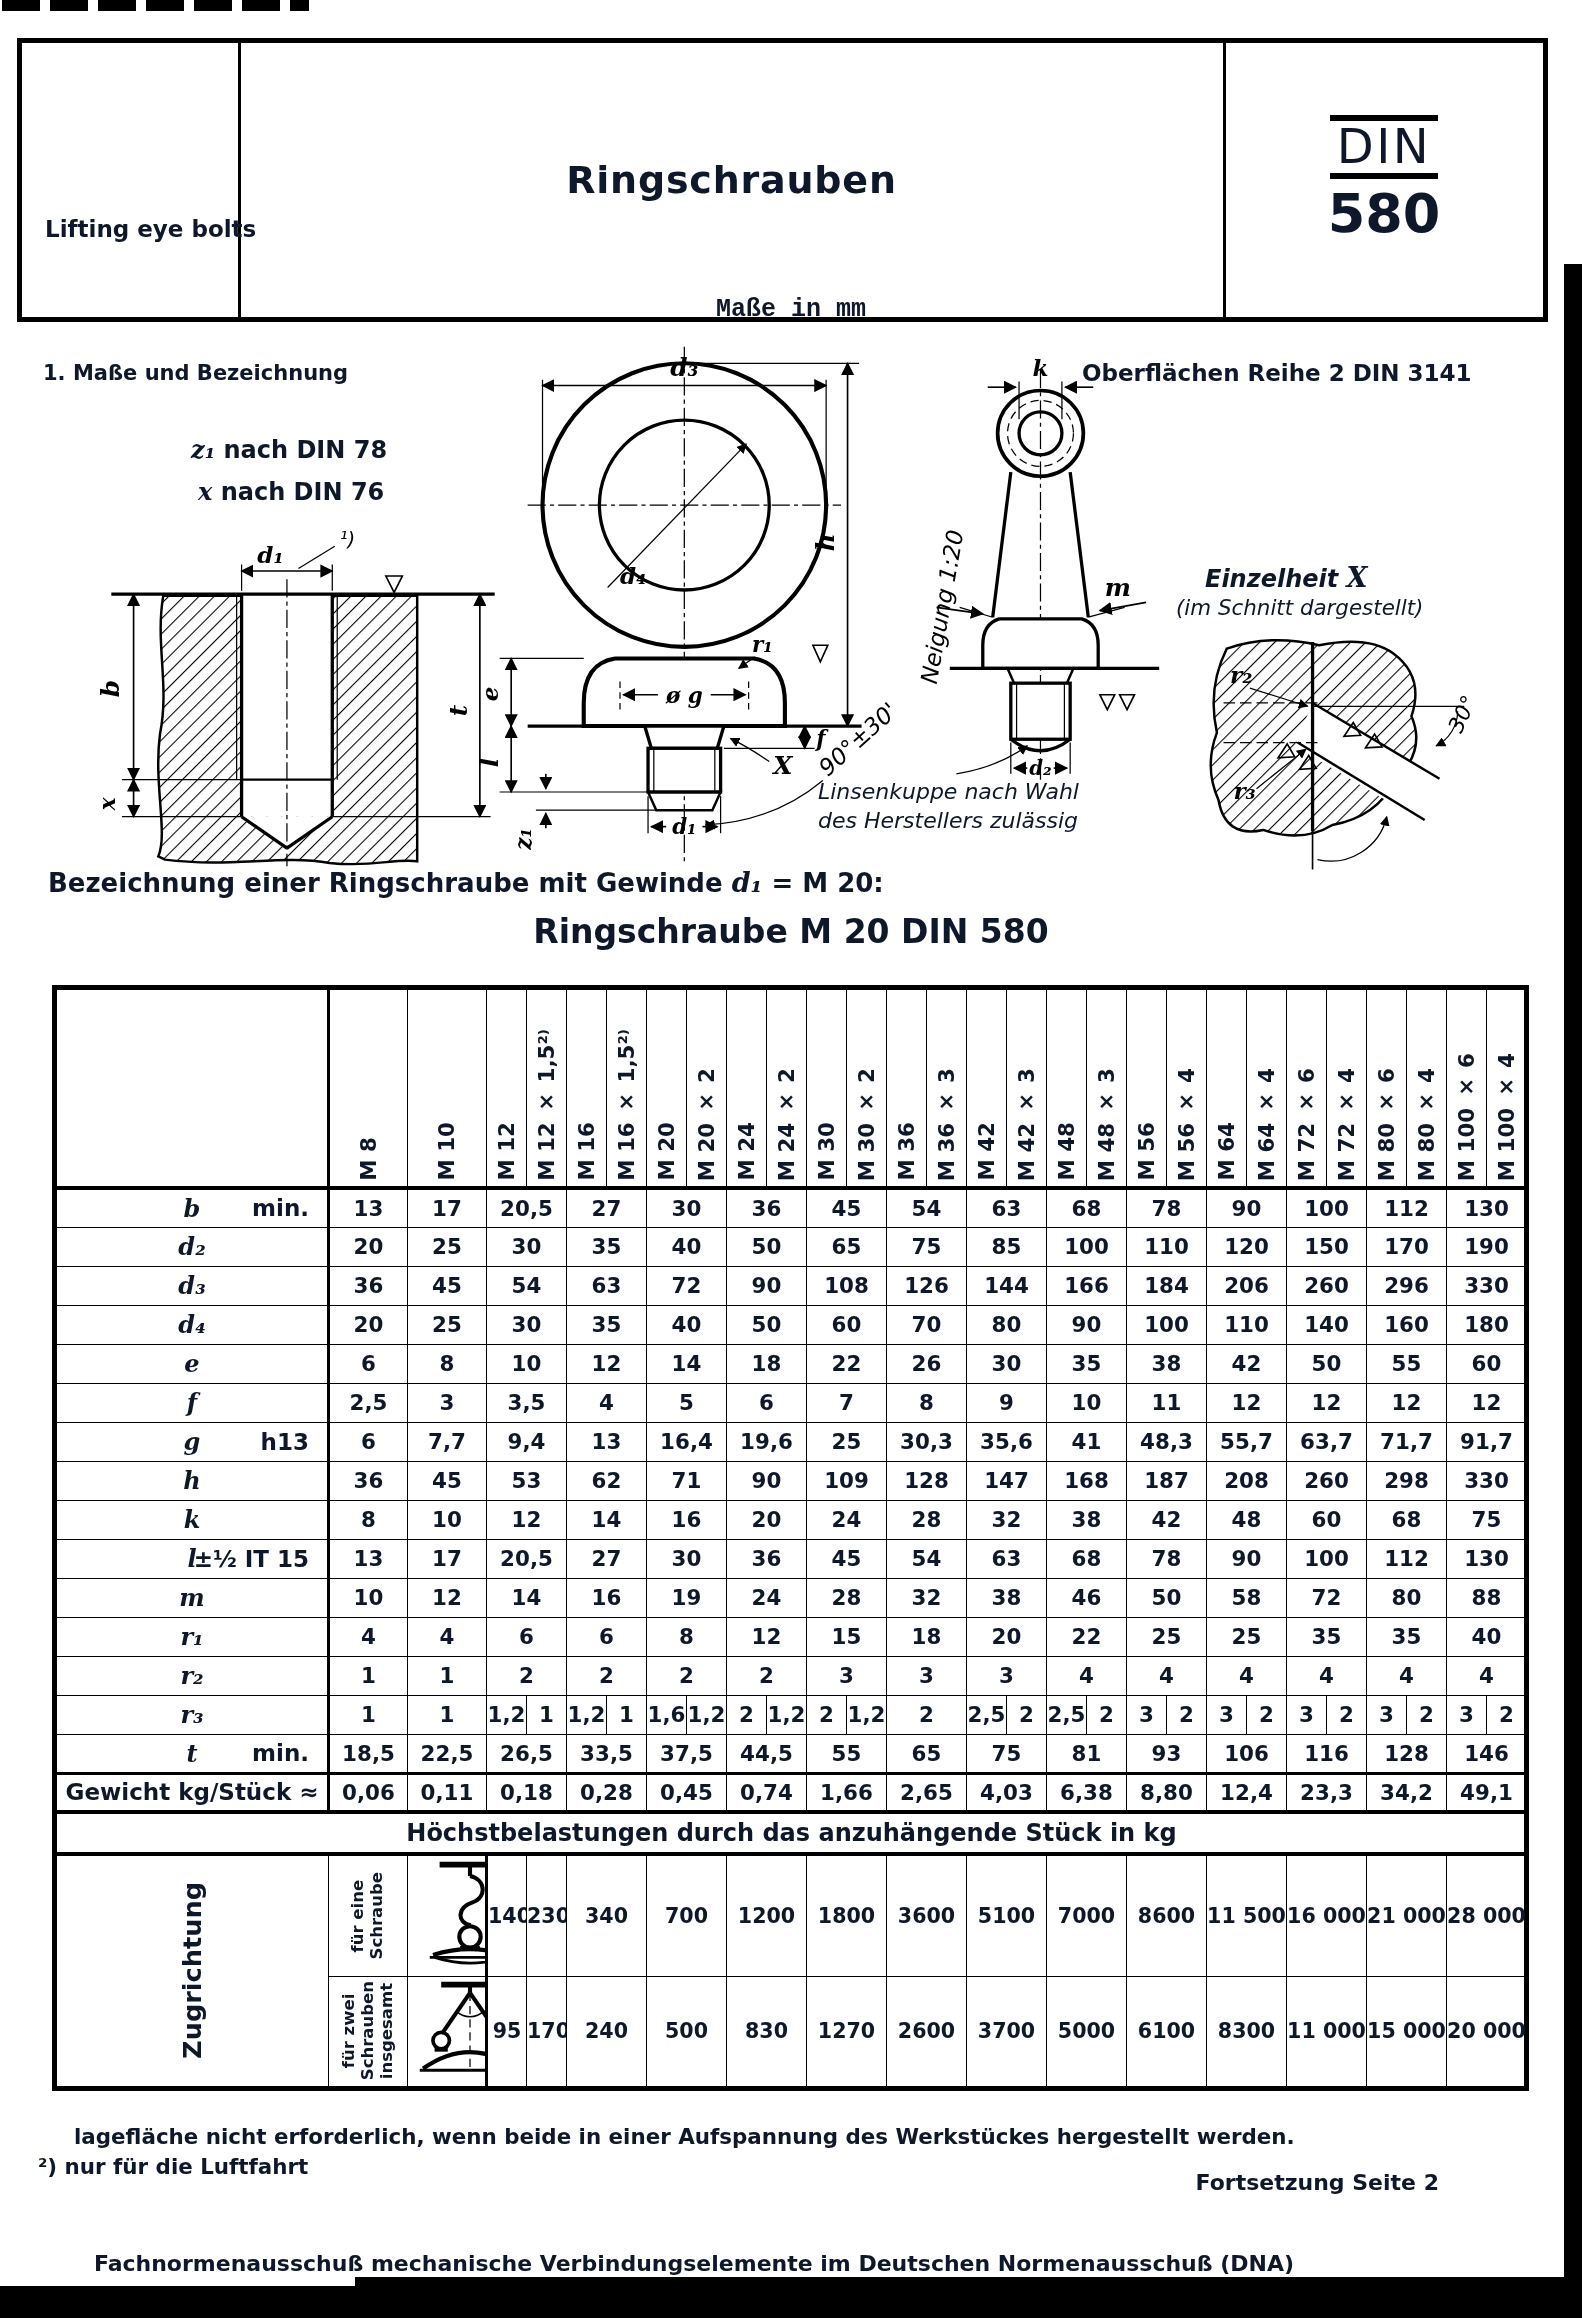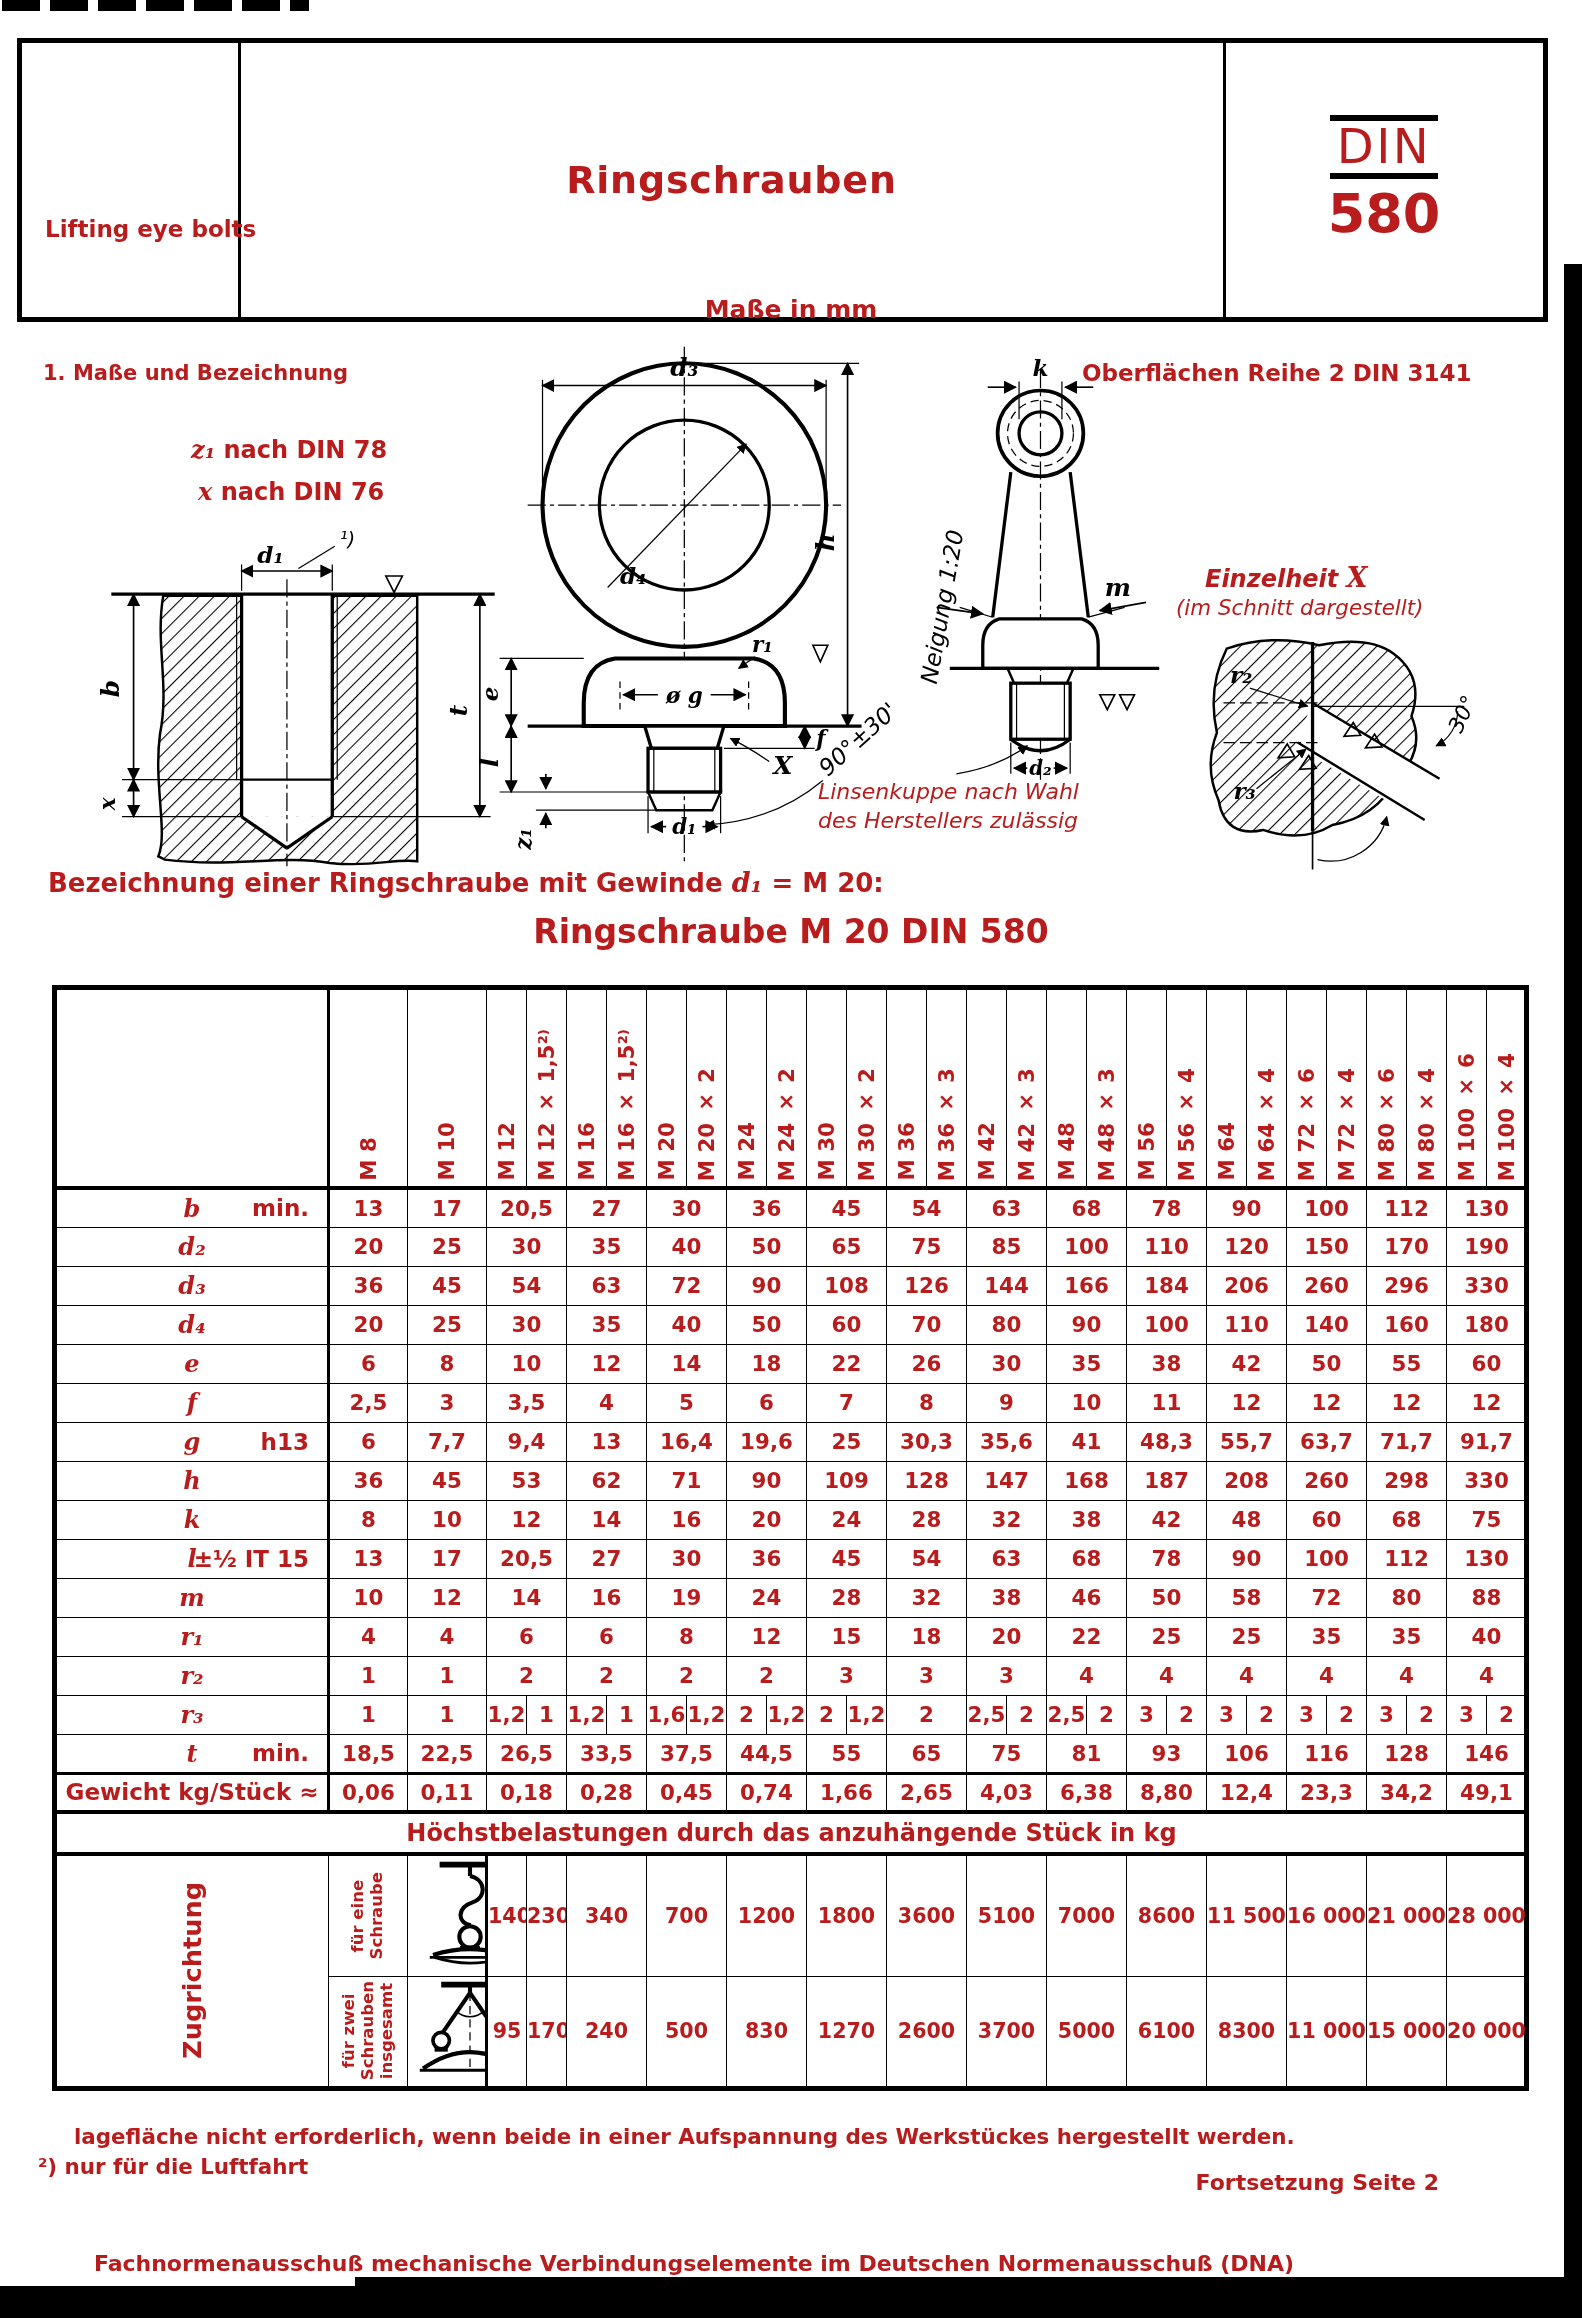--- a/index.html
+++ b/index.html
@@ -1,17 +1,17 @@
 <!DOCTYPE html>
 <html style="font-size:13px"><head>
 <meta charset="utf-8">
 <style>
   html,body{margin:0;padding:0;background:#888;}
   #page{position:relative;width:1582px;height:2319px;background:#fff;overflow:hidden;
-        font-family:"DejaVu Sans",sans-serif;color:#b91c1c;}
+        font-family:"DejaVu Sans",sans-serif;color:#0f172a;}
   .abs{position:absolute;}
   .b{font-weight:bold;}
   .it{font-style:italic;}
   .serif{font-family:"DejaVu Serif",serif;}
 
   
   #top-smudge{left:1.6px;top:0;width:307px;height:10.7px;
     background:repeating-linear-gradient(90deg,#000 0 38px,#fff 38px 48px);}
   #right-bar{left:1564px;top:264px;width:18px;height:2055px;background:#000;}
   #bottom-bar{left:0;top:2286px;width:1582px;height:33px;background:#000;}
@@ -24,21 +24,21 @@
   #header-mid{flex:1;display:flex;align-items:center;justify-content:center;}
   #doc-title{font-size:38px;font-weight:bold;letter-spacing:0.8px;}
   #header-right{width:317px;border-left:3.3px solid #000;display:flex;flex-direction:column;
     align-items:center;justify-content:center;}
   #din-word{font-size:48px;font-weight:normal;letter-spacing:2.5px;line-height:1.08;
     border-top:6.6px solid #000;border-bottom:6.6px solid #000;padding:0 6.6px;}
   #din-num{font-size:54px;font-weight:bold;margin-top:3.3px;}
 
   .note{font-weight:bold;}
   #lifting{left:45px;top:216px;font-size:23px;}
-  #units{left:0;top:295px;width:1582px;text-align:center;font-size:25px;}
+  #units{left:0;top:295px;width:1582px;text-align:center;font-size:25px;font-family:Liberation Mono, monospace;}
   #section1{left:43px;top:361px;font-size:21px;}
   .dinref{font-size:24px;}
   #z1note{left:191px;top:435px;}
   #xnote{left:198px;top:477px;}
   #surface{left:1082px;top:360px;font-size:23px;}
   #einzelheit{left:1205px;top:562px;font-size:24px;font-style:italic;}
   #einzelheit .ref{font-family:"DejaVu Serif",serif;font-size:27px;margin-left:8.2px;}
   #einzelheit-sub{left:1176px;top:595px;font-size:21.4px;font-style:italic;}
   #lens-note{left:818px;top:777px;font-size:22px;font-style:italic;line-height:1.32;}
   #designation{left:48px;top:867px;font-size:26px;font-weight:bold;}

